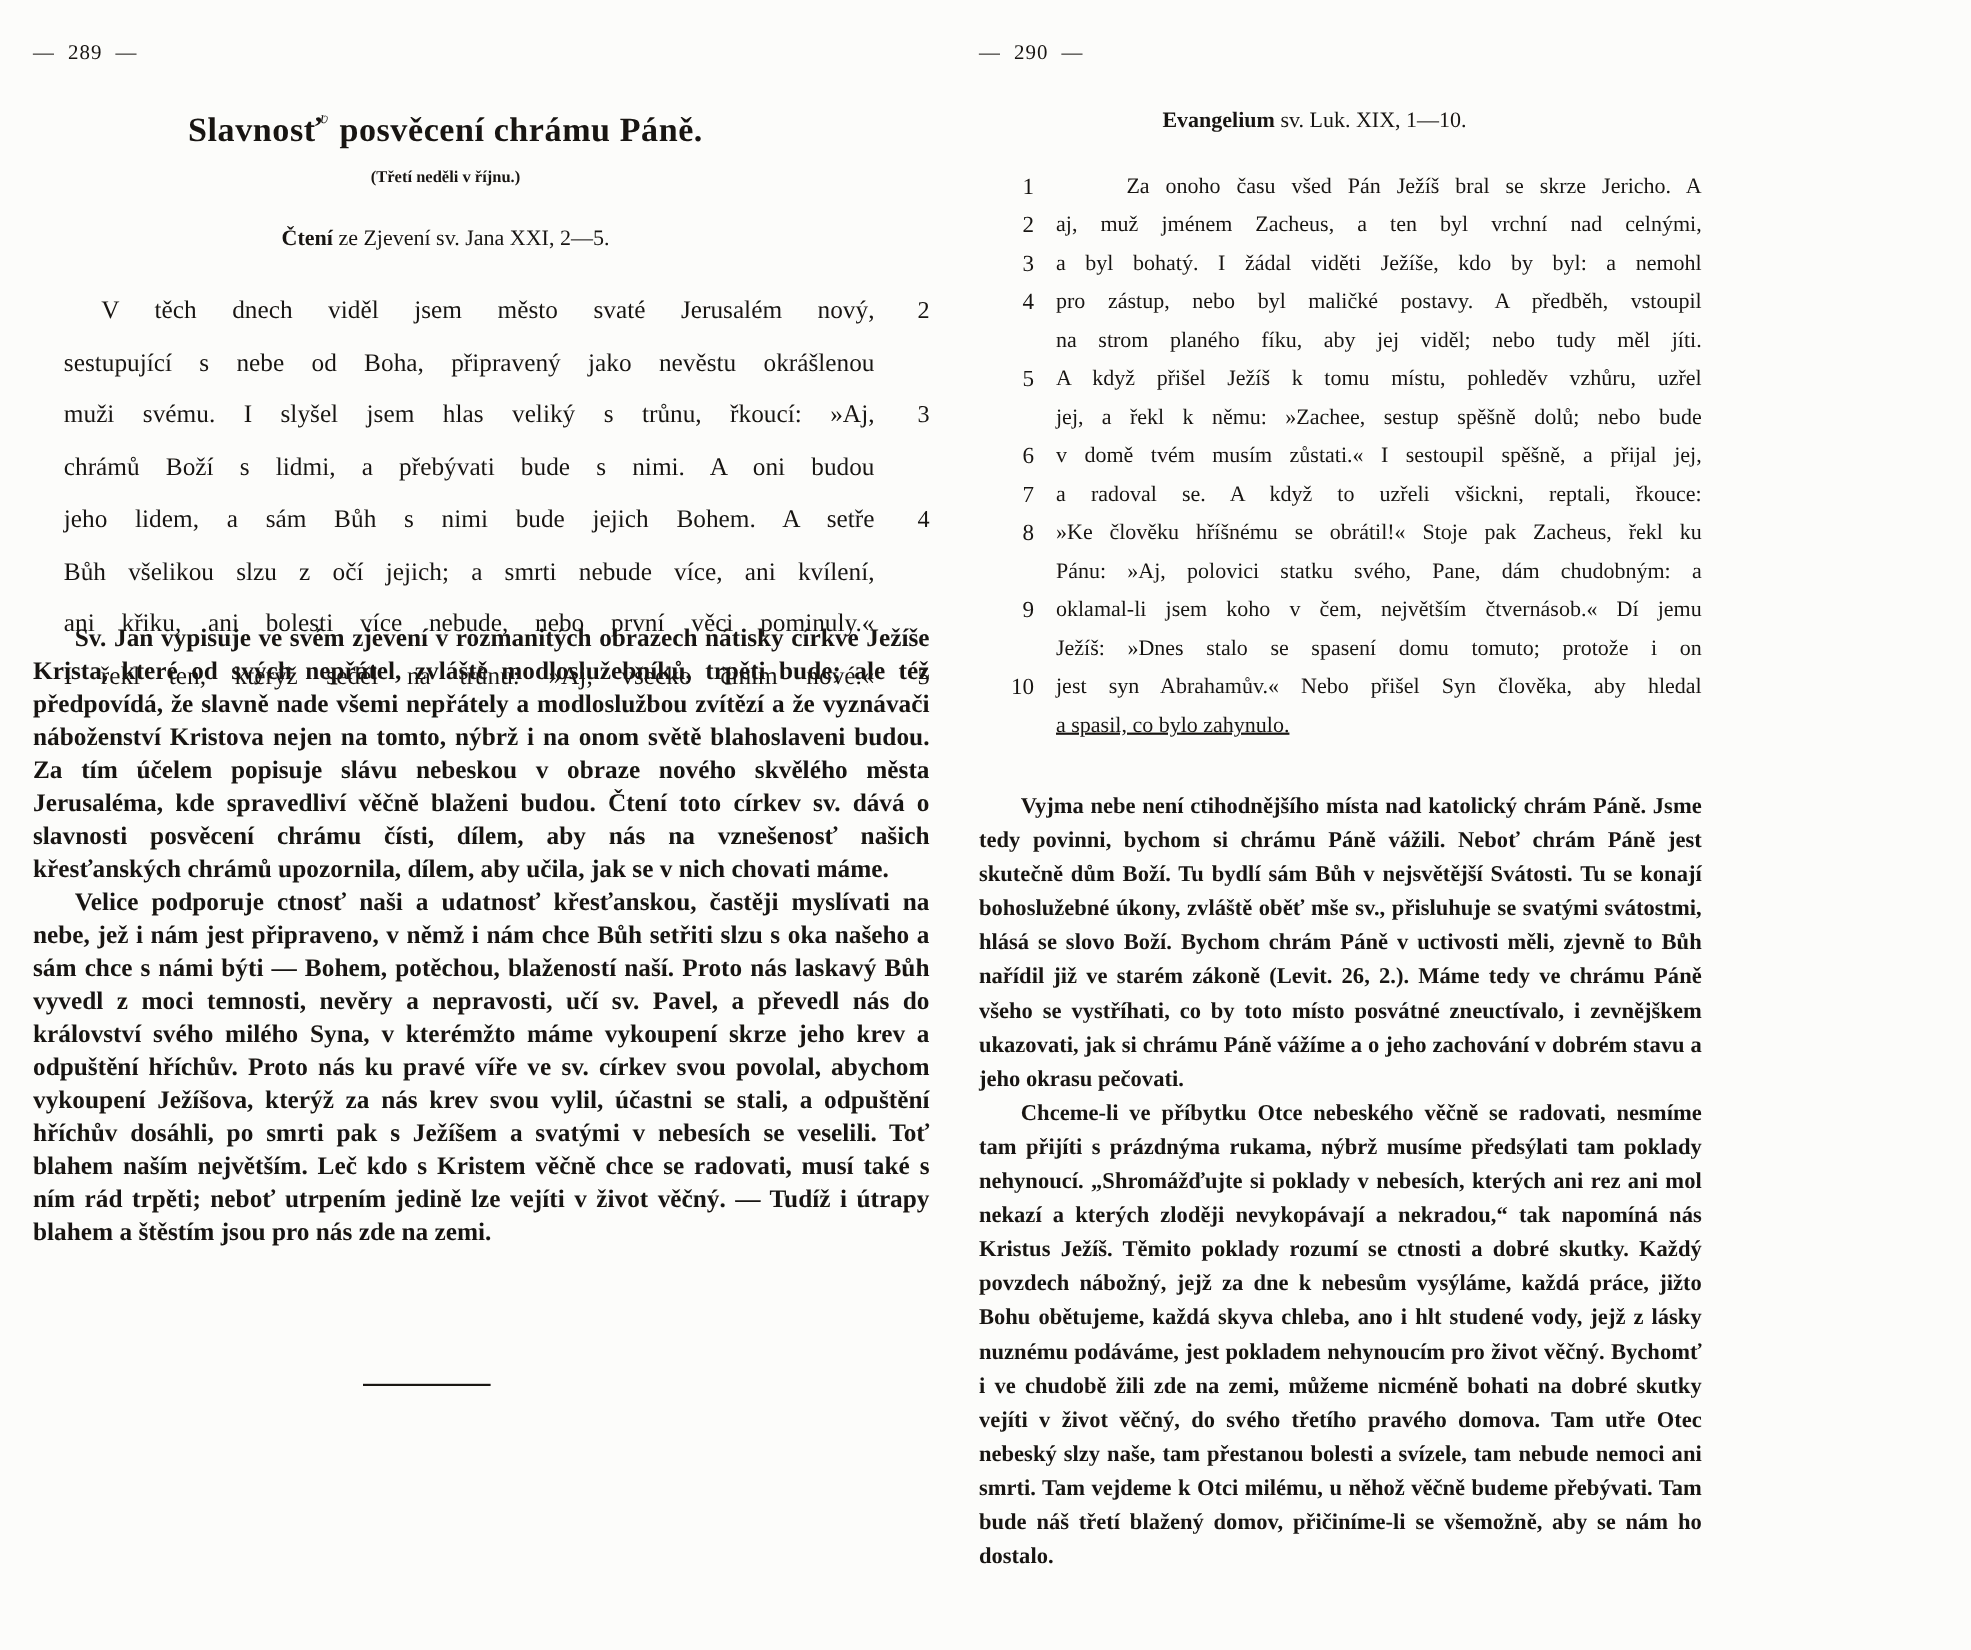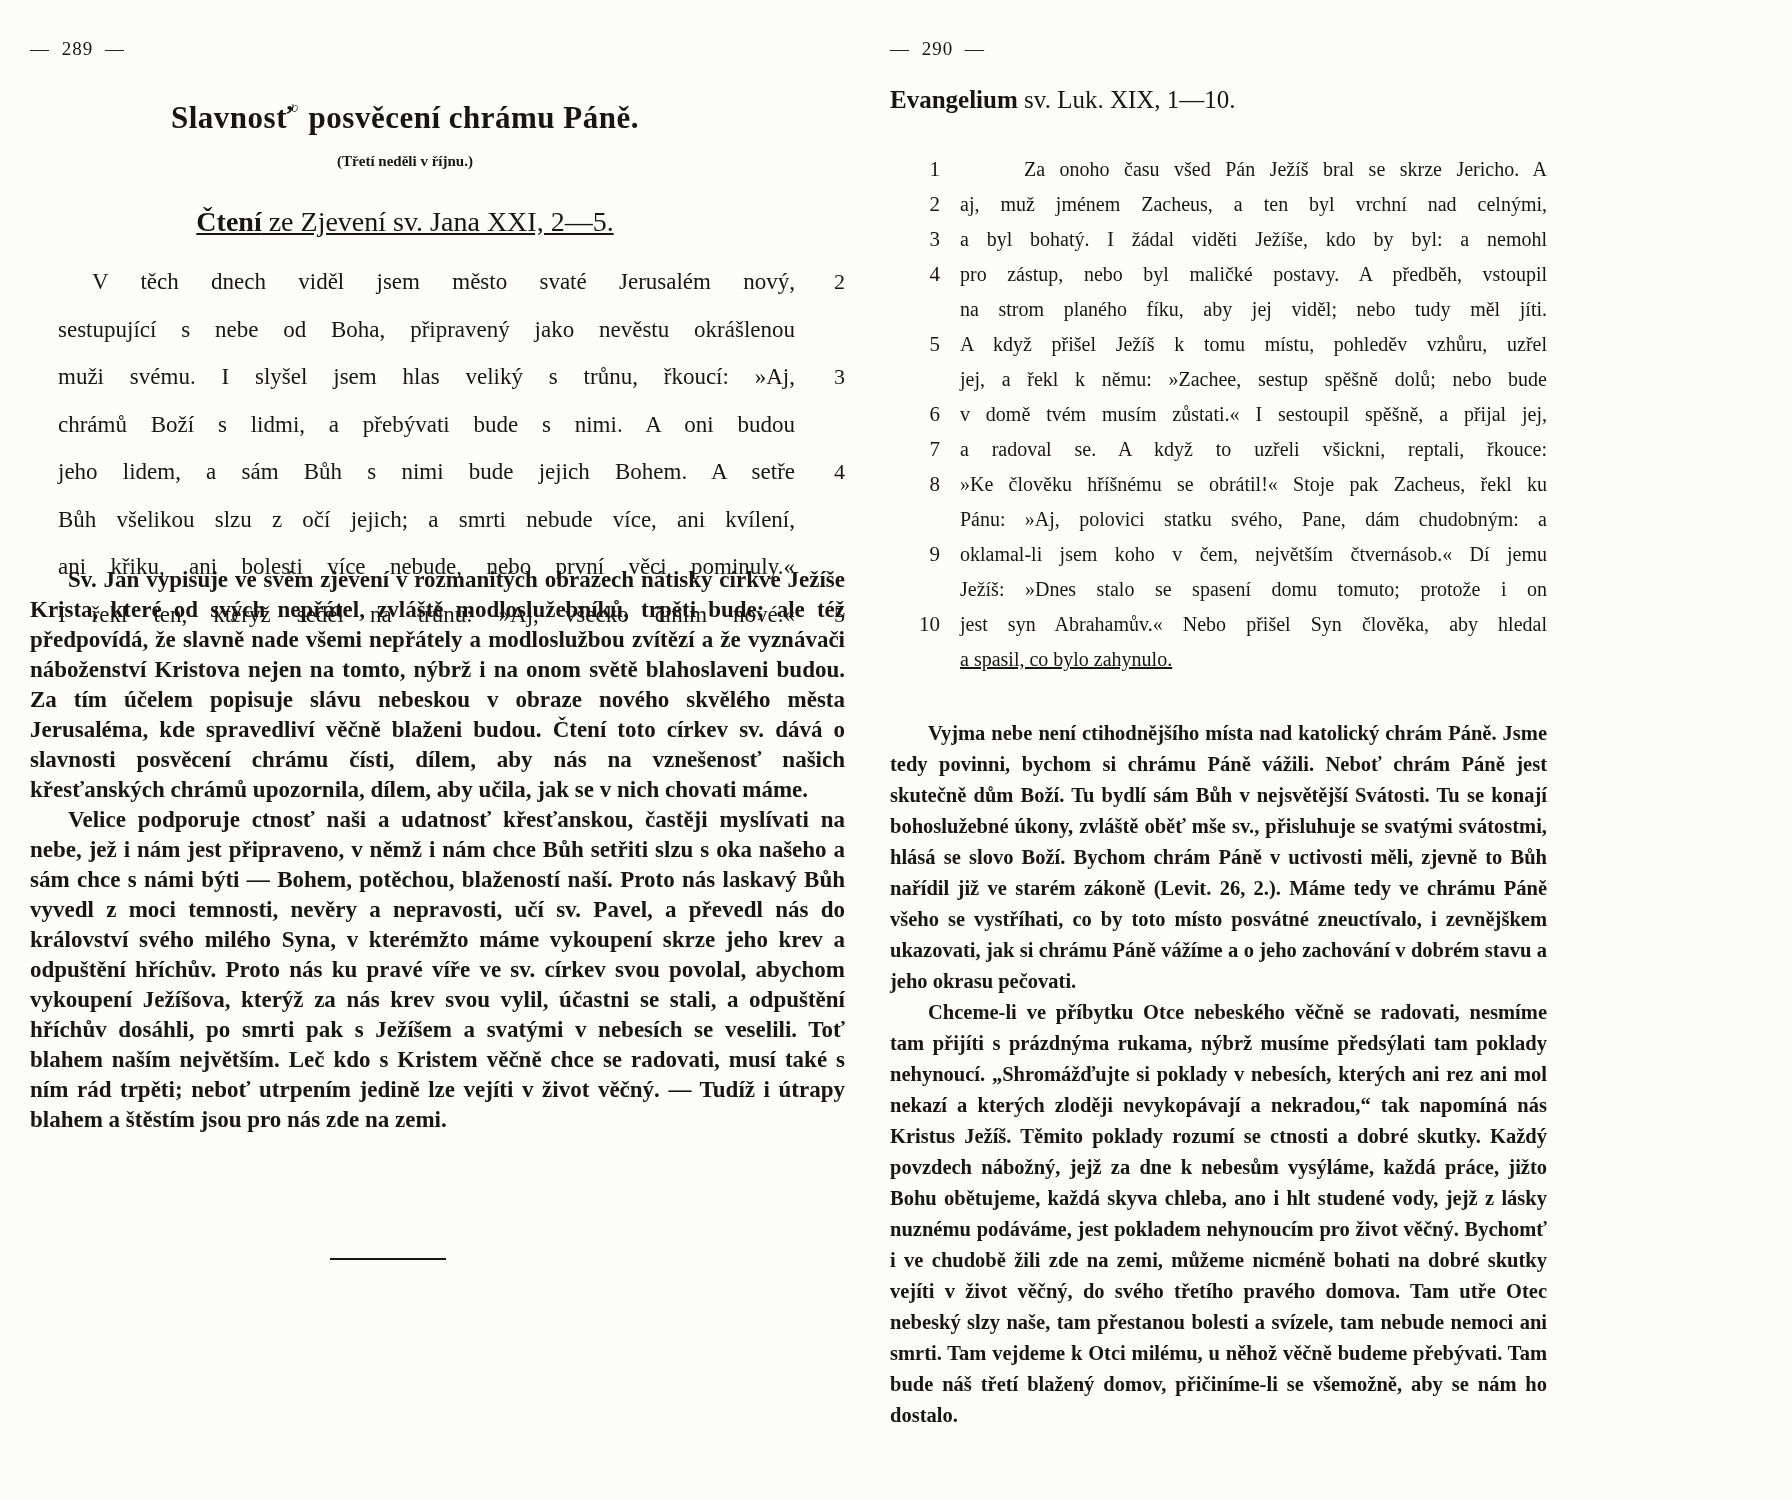--- a/index.html
+++ b/index.html
@@ -30,21 +30,21 @@
   .main-title .mark {
     position:relative; top:-16px; font-size:15px; font-weight:400;
     display:inline-block; transform:rotate(12deg); margin-left:-2px; margin-right:2px;
   }
   .subtitle {
     position:absolute; top:153px; left:0; width:750px;
     text-align:center; font-size:15px; font-weight:700;
   }
   .reading-heading {
     position:absolute; top:206px; left:0; width:750px;
-    text-align:center; font-size:28px;text-decoration:underline;
+    text-align:center; font-size:20px;
   }
   .reading-heading .lead { font-weight:700; }
 
   
   .reading { position:absolute; top:252px; left:0; width:815px; }
   .rline { position:relative; line-height:35.5px; font-size:23px; }
   .rline .rtext {
     display:block; margin-left:28px; width:737px;
     text-align:justify; text-align-last:justify;margin-top:12px;
   }
@@ -66,22 +66,22 @@
   }
   .commentary p { text-indent:38px; }
 
   .divider {
     position:absolute; top:1258px; left:300px; width:116px;
     border-top:2px solid #1a1713;
   }
 
   
   .gospel-title {
-    position:absolute; top:86px; left:0; width:610px;
-    font-size:25px;
+    position:absolute; top:98px; left:0; width:610px;
+    text-align:center; font-size:20px;
   }
   .gospel-title .lead { font-weight:700; }
 
   .gospel { position:absolute; top:152px; left:0; width:657px; }
   .gline { display:flex; line-height:35px; font-size:20px; }
   .gline .gnum { flex:none; width:50px; text-align:right; font-size:21px; }
   .gline .gtext {
     flex:1; margin-left:20px;
     text-align:justify; text-align-last:justify;
   }

